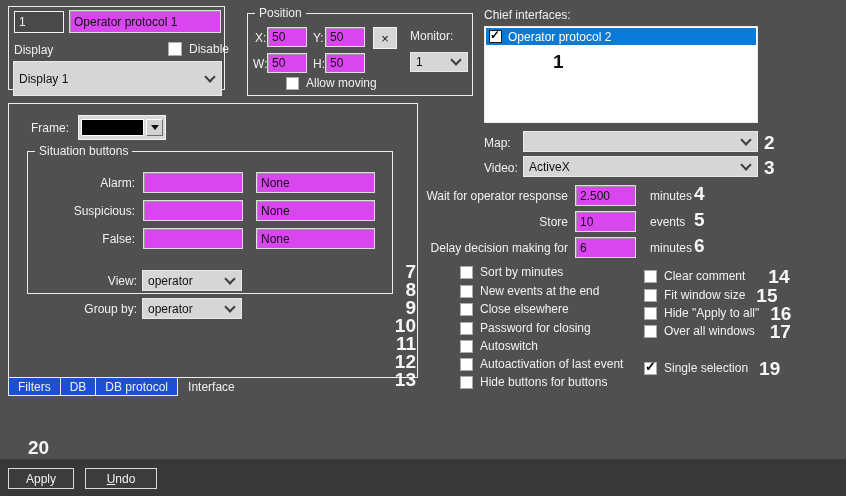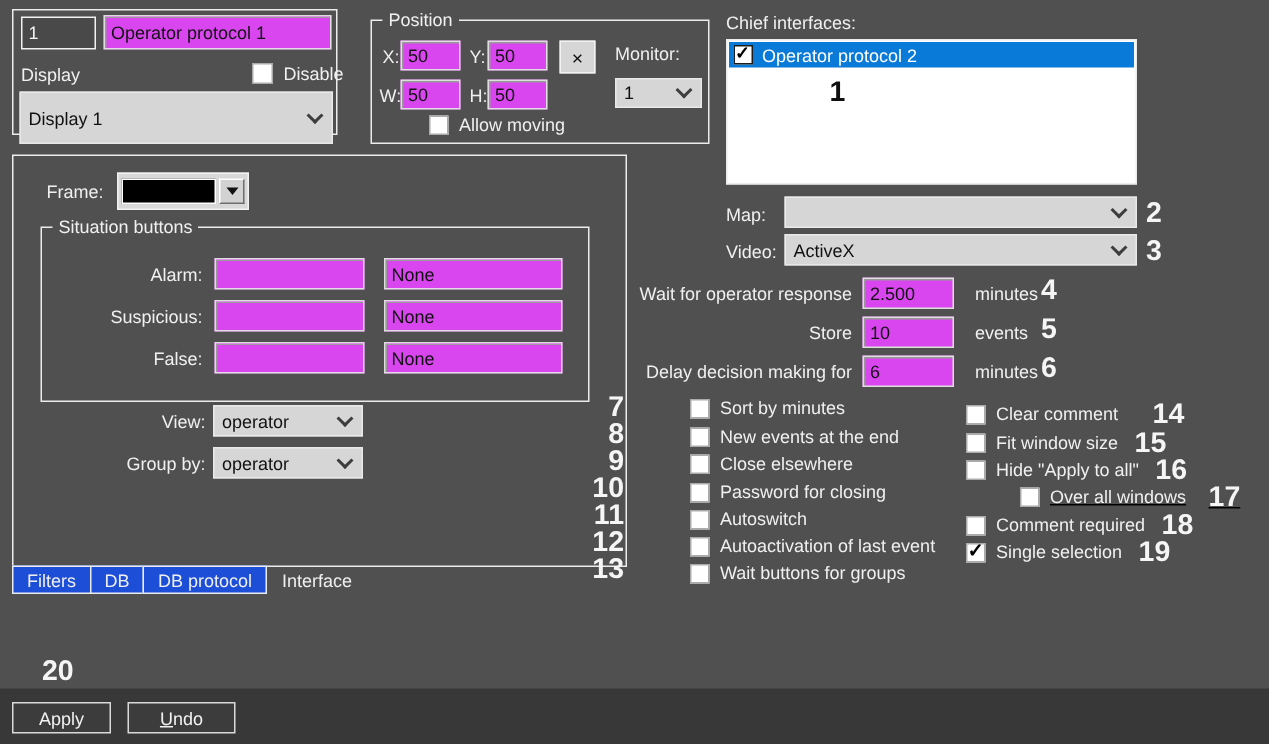--- a/index.html
+++ b/index.html
@@ -131,21 +131,21 @@
 
   <div class="groupbox" style="left:8px;top:103px;width:410px;height:275px;">
     <div class="label abs" style="left:22px;top:17px;">Frame:</div>
     <div class="frame-combo" style="left:69px;top:11px;width:88px;height:25px;">
       <span class="frame-swatch"></span>
       <span class="frame-btn">
           <span class="tri"></span>
         </span>
     </div>
 
-    <div class="groupbox" style="left:18px;top:47px;width:366px;height:117px;">
+    <div class="groupbox" style="left:18px;top:47px;width:366px;height:143px;">
       <span class="legend">Situation buttons</span>
       <div class="label label-r abs" style="left:2px;top:24px;width:105px;">Alarm:</div>
       <div class="field abs" style="left:115px;top:20px;width:100px;height:21px;"></div>
       <div class="field abs" style="left:228px;top:20px;width:119px;height:21px;">None</div>
       <div class="label label-r abs" style="left:2px;top:52px;width:105px;">Suspicious:</div>
       <div class="field abs" style="left:115px;top:48px;width:100px;height:21px;"></div>
       <div class="field abs" style="left:228px;top:48px;width:119px;height:21px;">None</div>
       <div class="label label-r abs" style="left:2px;top:80px;width:105px;">False:</div>
       <div class="field abs" style="left:115px;top:76px;width:100px;height:21px;"></div>
       <div class="field abs" style="left:228px;top:76px;width:119px;height:21px;">None</div>
@@ -197,47 +197,42 @@
   <div class="cbrow" style="left:428px;top:340px;">
     <span class="checkbox"></span>
     <span class="label">Autoswitch</span>
   </div>
   <div class="cbrow" style="left:428px;top:358px;">
     <span class="checkbox"></span>
     <span class="label">Autoactivation of last event</span>
   </div>
   <div class="cbrow" style="left:428px;top:376px;">
     <span class="checkbox"></span>
-    <span class="label">Wait buttons for groups</span>
+    <span class="label">Hide buttons for buttons</span>
   </div>
 
   <div class="cbrow" style="left:612px;top:267px;">
     <span class="checkbox"></span>
     <span class="label">Clear comment</span>
     <span class="annotation" style="position:static;margin-left:16px;">14</span>
   </div>
   <div class="cbrow" style="left:612px;top:286px;">
     <span class="checkbox"></span>
     <span class="label">Fit window size</span>
     <span class="annotation" style="position:static;margin-left:4px;">15</span>
   </div>
   <div class="cbrow" style="left:612px;top:304px;">
     <span class="checkbox"></span>
     <span class="label">Hide "Apply to all"</span>
     <span class="annotation" style="position:static;margin-left:4px;">16</span>
   </div>
-  <div class="cbrow" style="left:648px;top:322px;text-decoration:underline;">
+  <div class="cbrow" style="left:612px;top:322px;">
     <span class="checkbox"></span>
     <span class="label">Over all windows</span>
     <span class="annotation" style="position:static;margin-left:8px;">17</span>
-  </div>
-  <div class="cbrow" style="left:612px;top:341px;">
-    <span class="checkbox"></span>
-    <span class="label">Comment required</span>
-    <span class="annotation" style="position:static;margin-left:4px;">18</span>
   </div>
   <div class="cbrow" style="left:612px;top:359px;">
     <span class="checkbox">
         <span class="check">✓</span>
       </span>
     <span class="label">Single selection</span>
     <span class="annotation" style="position:static;margin-left:4px;">19</span>
   </div>
 
   <div class="annotation" style="left:28px;top:438px;">20</div>

